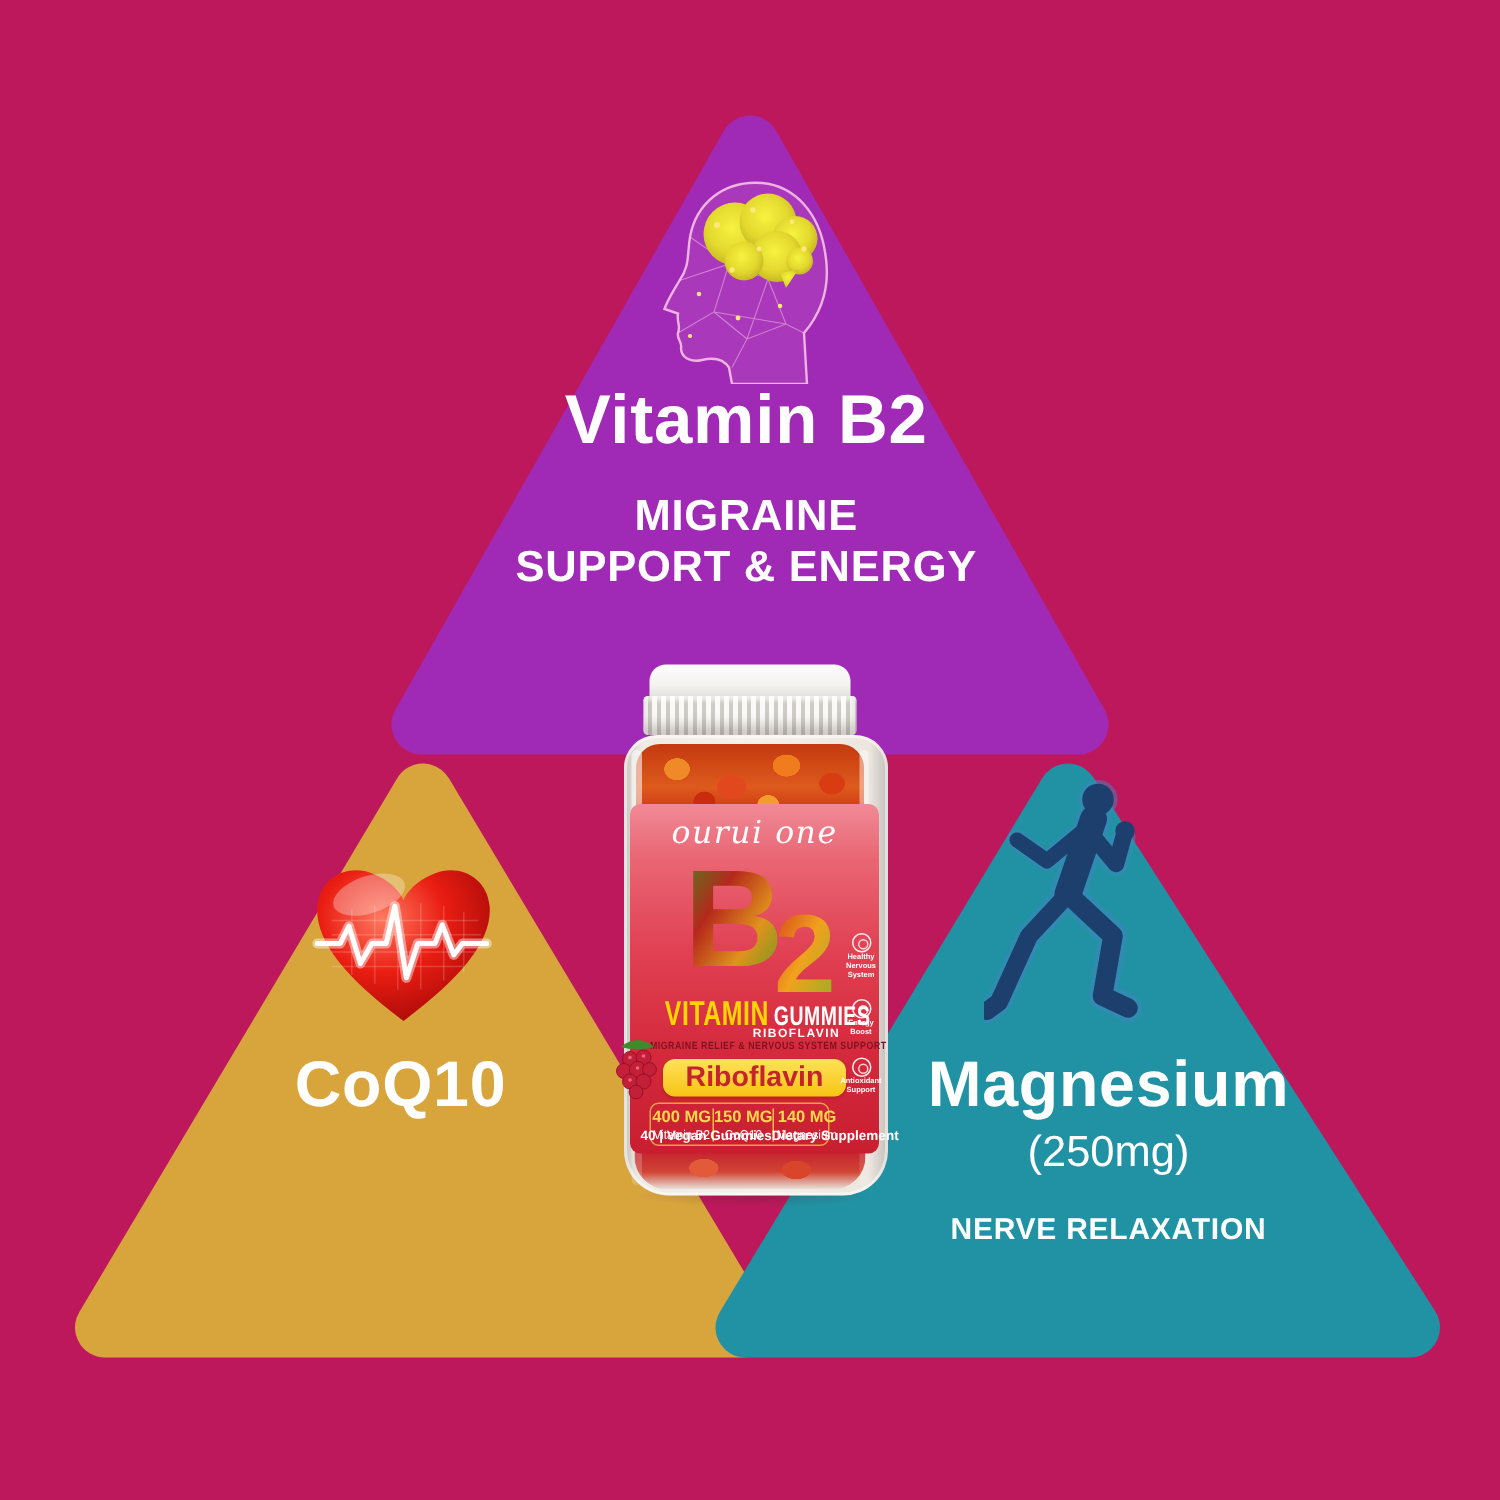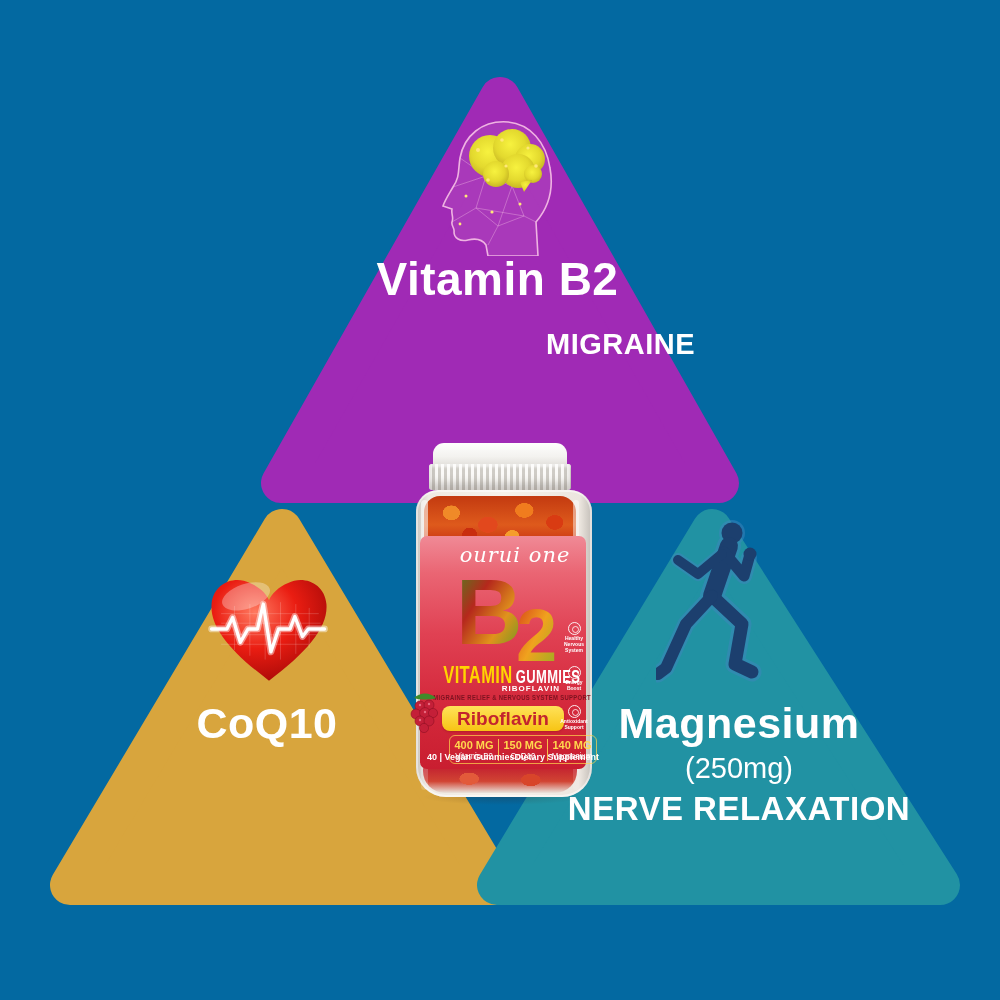--- a/index.html
+++ b/index.html
@@ -1,38 +1,38 @@
 <!DOCTYPE html>
 <html><head>
 <meta charset="utf-8">
 <style>
   html,body{margin:0;padding:0;}
   body{width:1000px;height:1000px;font-family:"Liberation Sans",sans-serif;}
-  .stage{position:relative;width:1000px;height:1000px;background:#0369a1;overflow:hidden;}
+  .stage{position:relative;width:1000px;height:1000px;background:#be185d;overflow:hidden;}
   .stage *{box-sizing:border-box;}
   svg{display:block;}
   .abs{position:absolute;}
 
   
   .tri-text{position:absolute;text-align:center;color:#fff;}
   .tri-title{font-weight:700;letter-spacing:.5px;}
   .tri-dose{font-weight:400;}
   .tri-benefit{font-weight:700;line-height:1.16;letter-spacing:.5px;}
   .t-top{left:300px;top:252px;width:395px;}
   .t-top .tri-title{font-size:46px;}
   .t-top .tri-dose{font-size:30px;margin-top:6px;}
-  .t-top .tri-benefit{font-size:29px;margin-top:22px;text-align:right;}
+  .t-top .tri-benefit{font-size:29px;margin-top:22px;}
   .t-left{left:78px;top:699px;width:378px;}
   .t-left .tri-title{font-size:43px;}
   .t-left .tri-dose{font-size:29px;margin-top:4px;}
   .t-left .tri-benefit{font-size:28px;margin-top:21px;}
   .t-right{left:543px;top:699px;width:392px;}
   .t-right .tri-title{font-size:43px;}
   .t-right .tri-dose{font-size:29px;margin-top:4px;}
-  .t-right .tri-benefit{font-size:33px;margin-top:5px;}
+  .t-right .tri-benefit{font-size:20px;margin-top:24px;}
 
   
   .bottle-shadow{left:423px;top:789px;width:160px;height:16px;
     background:radial-gradient(closest-side,rgba(60,30,20,.22),rgba(0,0,0,0));border-radius:50%;}
   .cap-top{left:433px;top:443px;width:134px;height:25px;border-radius:11px 11px 3px 3px;
     background:linear-gradient(180deg,#fefefd 0%,#f3f2ef 55%,#dddad5 100%);}
   .cap-ribs{left:429px;top:464px;width:142px;height:26px;border-radius:3px;
     background:repeating-linear-gradient(90deg,#fbfaf8 0 3px,#cfccc6 3px 6px);
     box-shadow:inset 0 -7px 8px rgba(70,60,50,.25), inset 0 3px 3px rgba(255,255,255,.7);}
   .jar{left:416px;top:490px;width:176px;height:307px;border-radius:22px 22px 30px 30px;
@@ -53,37 +53,37 @@
       radial-gradient(16px 10px at 70% 50%,#d8452a 60%,rgba(0,0,0,0) 62%),
       linear-gradient(180deg,#c32230 0%,#d14433 55%,#e9e4dd 100%);}
   .glass-hl-l{left:421px;top:500px;width:7px;height:290px;border-radius:4px;
     background:linear-gradient(180deg,rgba(255,255,255,.85),rgba(255,255,255,.25));opacity:.7;}
   .glass-hl-r{left:573px;top:500px;width:6px;height:290px;border-radius:4px;
     background:linear-gradient(180deg,rgba(255,255,255,.8),rgba(255,255,255,.2));opacity:.6;}
 
   .label{left:420px;top:536px;width:166px;height:233px;border-radius:7px;
     background:linear-gradient(180deg,#f08a96 0%,#ea6573 16%,#e04153 42%,#d52a3d 70%,#c91e30 100%);
     color:#fff;overflow:visible;}
-  .brand{position:absolute;top:7px;left:12px;width:100%;text-align:center;
+  .brand{position:absolute;top:7px;left:0;width:100%;text-align:center;
     font-family:"DejaVu Serif",serif;font-style:italic;font-size:21px;letter-spacing:1px;}
   .bigletters{position:absolute;top:28px;left:0;width:100%;height:100px;}
   .product-line{position:absolute;top:126px;left:0;width:100%;text-align:center;white-space:nowrap;
     transform:scaleX(.72);transform-origin:50% 50%;}
   .word-vitamin{font-size:23px;font-weight:900;color:#ffd400;letter-spacing:.5px;}
   .word-gummies{font-size:18px;font-weight:900;color:#fff;letter-spacing:.5px;}
   .sub-ribo{position:absolute;top:148px;left:0;width:100%;text-align:center;
     font-size:8px;font-weight:700;letter-spacing:1px;padding-left:56px;}
   .claim{position:absolute;top:158px;left:0;width:100%;text-align:center;white-space:nowrap;
     font-size:7px;font-weight:800;color:#7d1320;transform:scaleX(.84);transform-origin:50% 50%;letter-spacing:.4px;}
   .banner{position:absolute;top:170px;left:22px;width:122px;height:25px;border-radius:8px;
     background:linear-gradient(180deg,#ffe259 0%,#f7c414 100%);color:#c3242e;
     font-size:19px;font-weight:800;text-align:center;line-height:25px;
     box-shadow:0 1px 2px rgba(120,20,20,.35);}
-  .doses{position:absolute;top:199px;left:13px;width:148px;display:flex;
-    border:1px solid rgba(255,216,77,.7);border-radius:6px;padding:3px 0 2px 0;margin-left:16px;}
+  .doses{position:absolute;top:199px;left:13px;width:120px;display:flex;
+    border:1px solid rgba(255,216,77,.7);border-radius:6px;padding:3px 0 2px 0;}
   .dose{flex:1;text-align:center;}
   .dose + .dose{border-left:1px solid rgba(255,216,77,.85);}
   .dose-amount{font-size:11px;font-weight:800;color:#ffd84d;white-space:nowrap;}
   .dose-name{font-size:8.5px;color:#fff;white-space:nowrap;transform:scaleX(.92);transform-origin:50% 50%;}
   .bottom-row{position:absolute;bottom:7px;left:7px;right:7px;display:flex;
     justify-content:space-between;font-size:9px;font-weight:600;white-space:nowrap;}
   .badges{position:absolute;right:-3px;top:86px;width:30px;text-align:center;}
   .badge{margin-bottom:13px;}
   .badge-circle{width:13px;height:13px;border:1.2px solid rgba(255,255,255,.9);border-radius:50%;
     margin:0 auto 1px auto;position:relative;}
@@ -178,20 +178,21 @@
       <path d="M66,38 L42,58 L22,44" stroke-width="10" fill="none"></path>
       <path d="M56,80 L86,108 L79,148 L96,156" stroke-width="13" fill="none"></path>
       <path d="M56,80 L30,108 L10,152 L2,158" stroke-width="12" fill="none"></path>
     </g>
   </svg>
 
   <div class="tri-text t-top">
     <div class="tri-title">Vitamin B2</div>
     <div class="tri-benefit">
       <div>MIGRAINE</div>
+      <div>SUPPORT &amp; ENERGY</div>
     </div>
   </div>
 
   <div class="tri-text t-left">
     <div class="tri-title">CoQ10</div>
   </div>
 
   <div class="tri-text t-right">
     <div class="tri-title">Magnesium</div>
     <div class="tri-dose">(250mg)</div>

